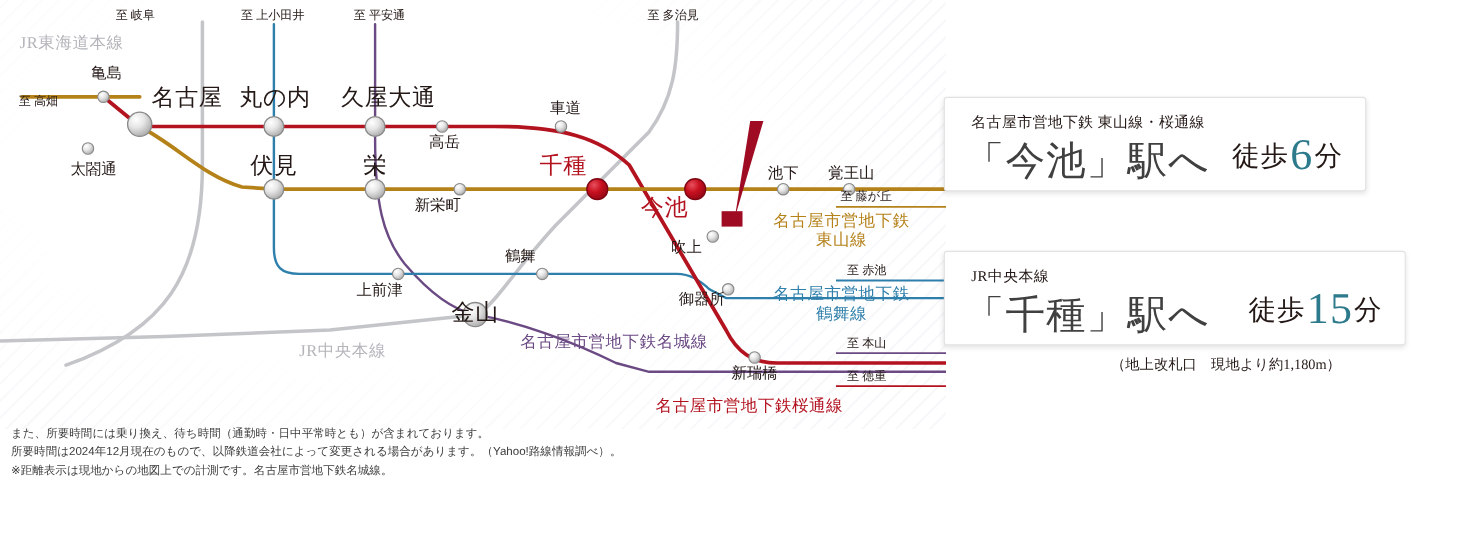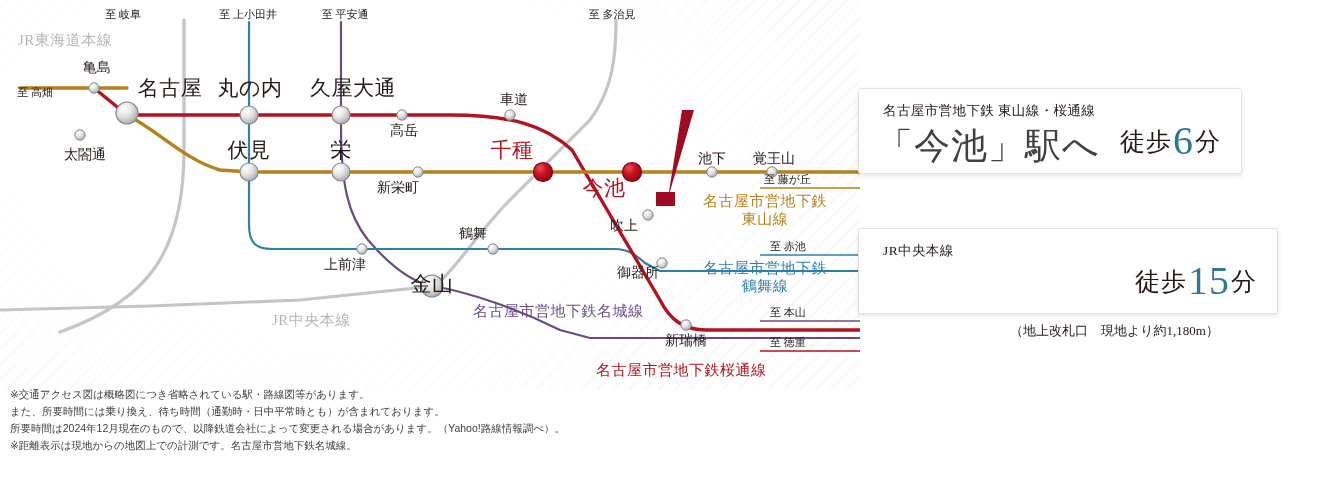--- a/index.html
+++ b/index.html
@@ -232,24 +232,24 @@
 
 
   <div class="card" id="card-imaike">
     <div class="line-title">名古屋市営地下鉄 東山線・桜通線</div>
     <div class="stn">「今池」駅へ</div>
     <div class="walk"><span>徒歩</span><span class="num">6</span><span>分</span></div>
   </div>
 
   <div class="card" id="card-chikusa">
     <div class="line-title">JR中央本線</div>
+    <div class="stn">「千種」駅へ</div>
     <div class="walk"><span>徒歩</span><span class="num">15</span><span>分</span></div>
   </div>
   <div class="note" id="note-chikusa">（地上改札口　現地より約1,180m）</div>
 
   <div id="footnotes">
-    <div>※交通アクセス図は概略図につき省略されている駅・路線図等があります。</div>
     <div>また、所要時間には乗り換え、待ち時間（通勤時・日中平常時とも）が含まれております。</div>
     <div>所要時間は2024年12月現在のもので、以降鉄道会社によって変更される場合があります。（Yahoo!路線情報調べ）。</div>
     <div>※距離表示は現地からの地図上での計測です。名古屋市営地下鉄名城線。</div>
   </div>
 
 </div>
 
 </body></html>

